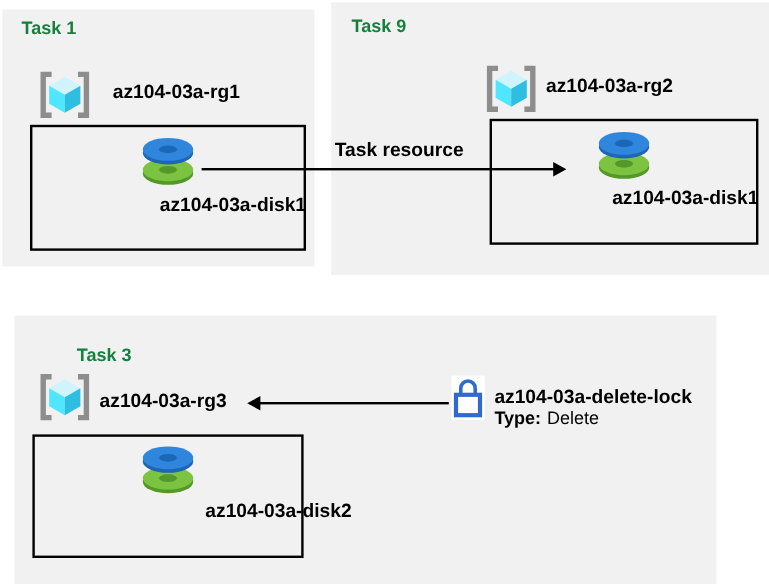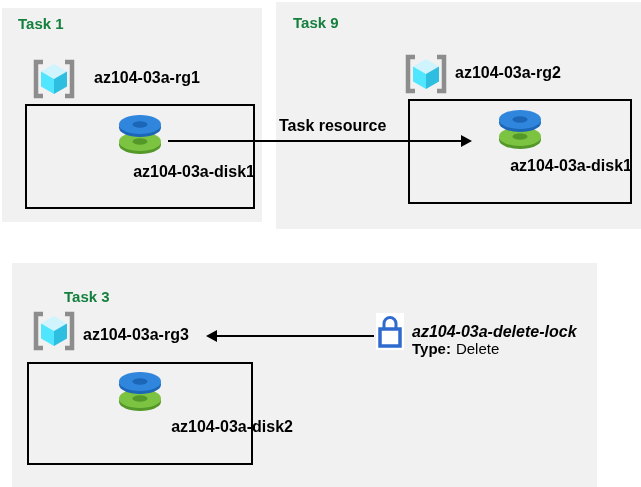--- a/index.html
+++ b/index.html
@@ -117,18 +117,18 @@
     <div class="arrow-line" style="left:216px;top:335px;width:158px;"></div>
     <div class="arrow-head-left" style="left:206px;top:330px;"></div>
   </div>
 
   <div class="lock-bg" style="left:376px;top:313px;width:28px;height:37px;">
     <svg width="28" height="36" viewBox="0 0 28 36">
       <path d="M 8 16 L 8 9.5 A 6 6 0 0 1 20 9.5 L 20 16" fill="none" stroke="#2f6bce" stroke-width="3"></path>
       <rect x="4" y="15" width="20" height="17" fill="#ffffff" stroke="#2f6bce" stroke-width="3.5"></rect>
     </svg>
   </div>
-  <div class="entity-label" style="left:412px;top:323px;font-style:italic;">az104-03a-delete-lock</div>
+  <div class="entity-label" style="left:412px;top:323px;">az104-03a-delete-lock</div>
   <div class="type-line" style="left:412px;top:340px;">
     <span class="type-key">Type:</span><span class="type-value">Delete</span>
   </div>
 
 </div>
 
 </body></html>

